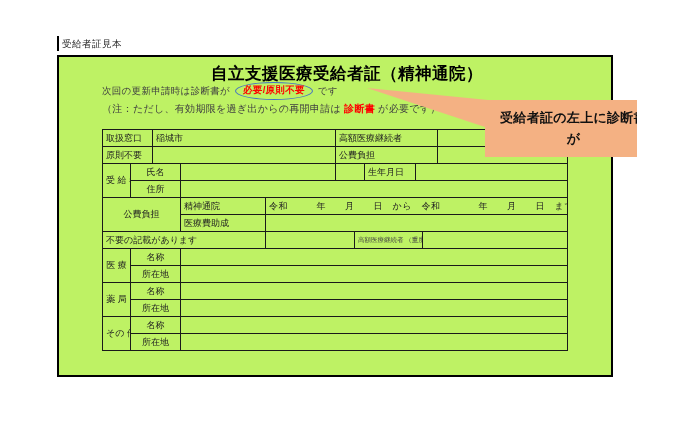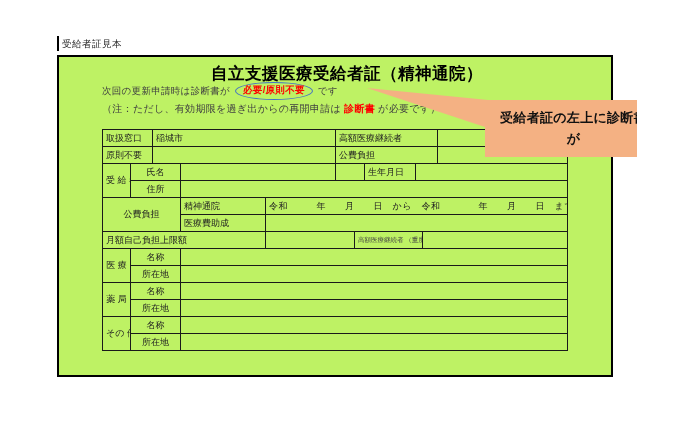--- a/index.html
+++ b/index.html
@@ -130,21 +130,21 @@
       <tr>
         <td colspan="3" rowspan="2" class="center">公費負担</td>
         <td>精神通院</td>
         <td colspan="7" class="period">令和　　　年　　月　　日　から　令和　　　　年　　月　　日　まで</td>
       </tr>
       <tr>
         <td>医療費助成</td>
         <td colspan="7"></td>
       </tr>
       <tr>
-        <td colspan="4">月額自己負担上限額</td>
+        <td colspan="4">不要の記載があります</td>
         <td colspan="2"></td>
         <td colspan="3" class="small2">高額医療継続者
 （重度かつ継続）</td>
         <td colspan="2"></td>
       </tr>
       <tr>
         <td rowspan="2" class="vlabel">医
 療</td>
         <td colspan="2" class="center">名称</td>
         <td colspan="8"></td>

